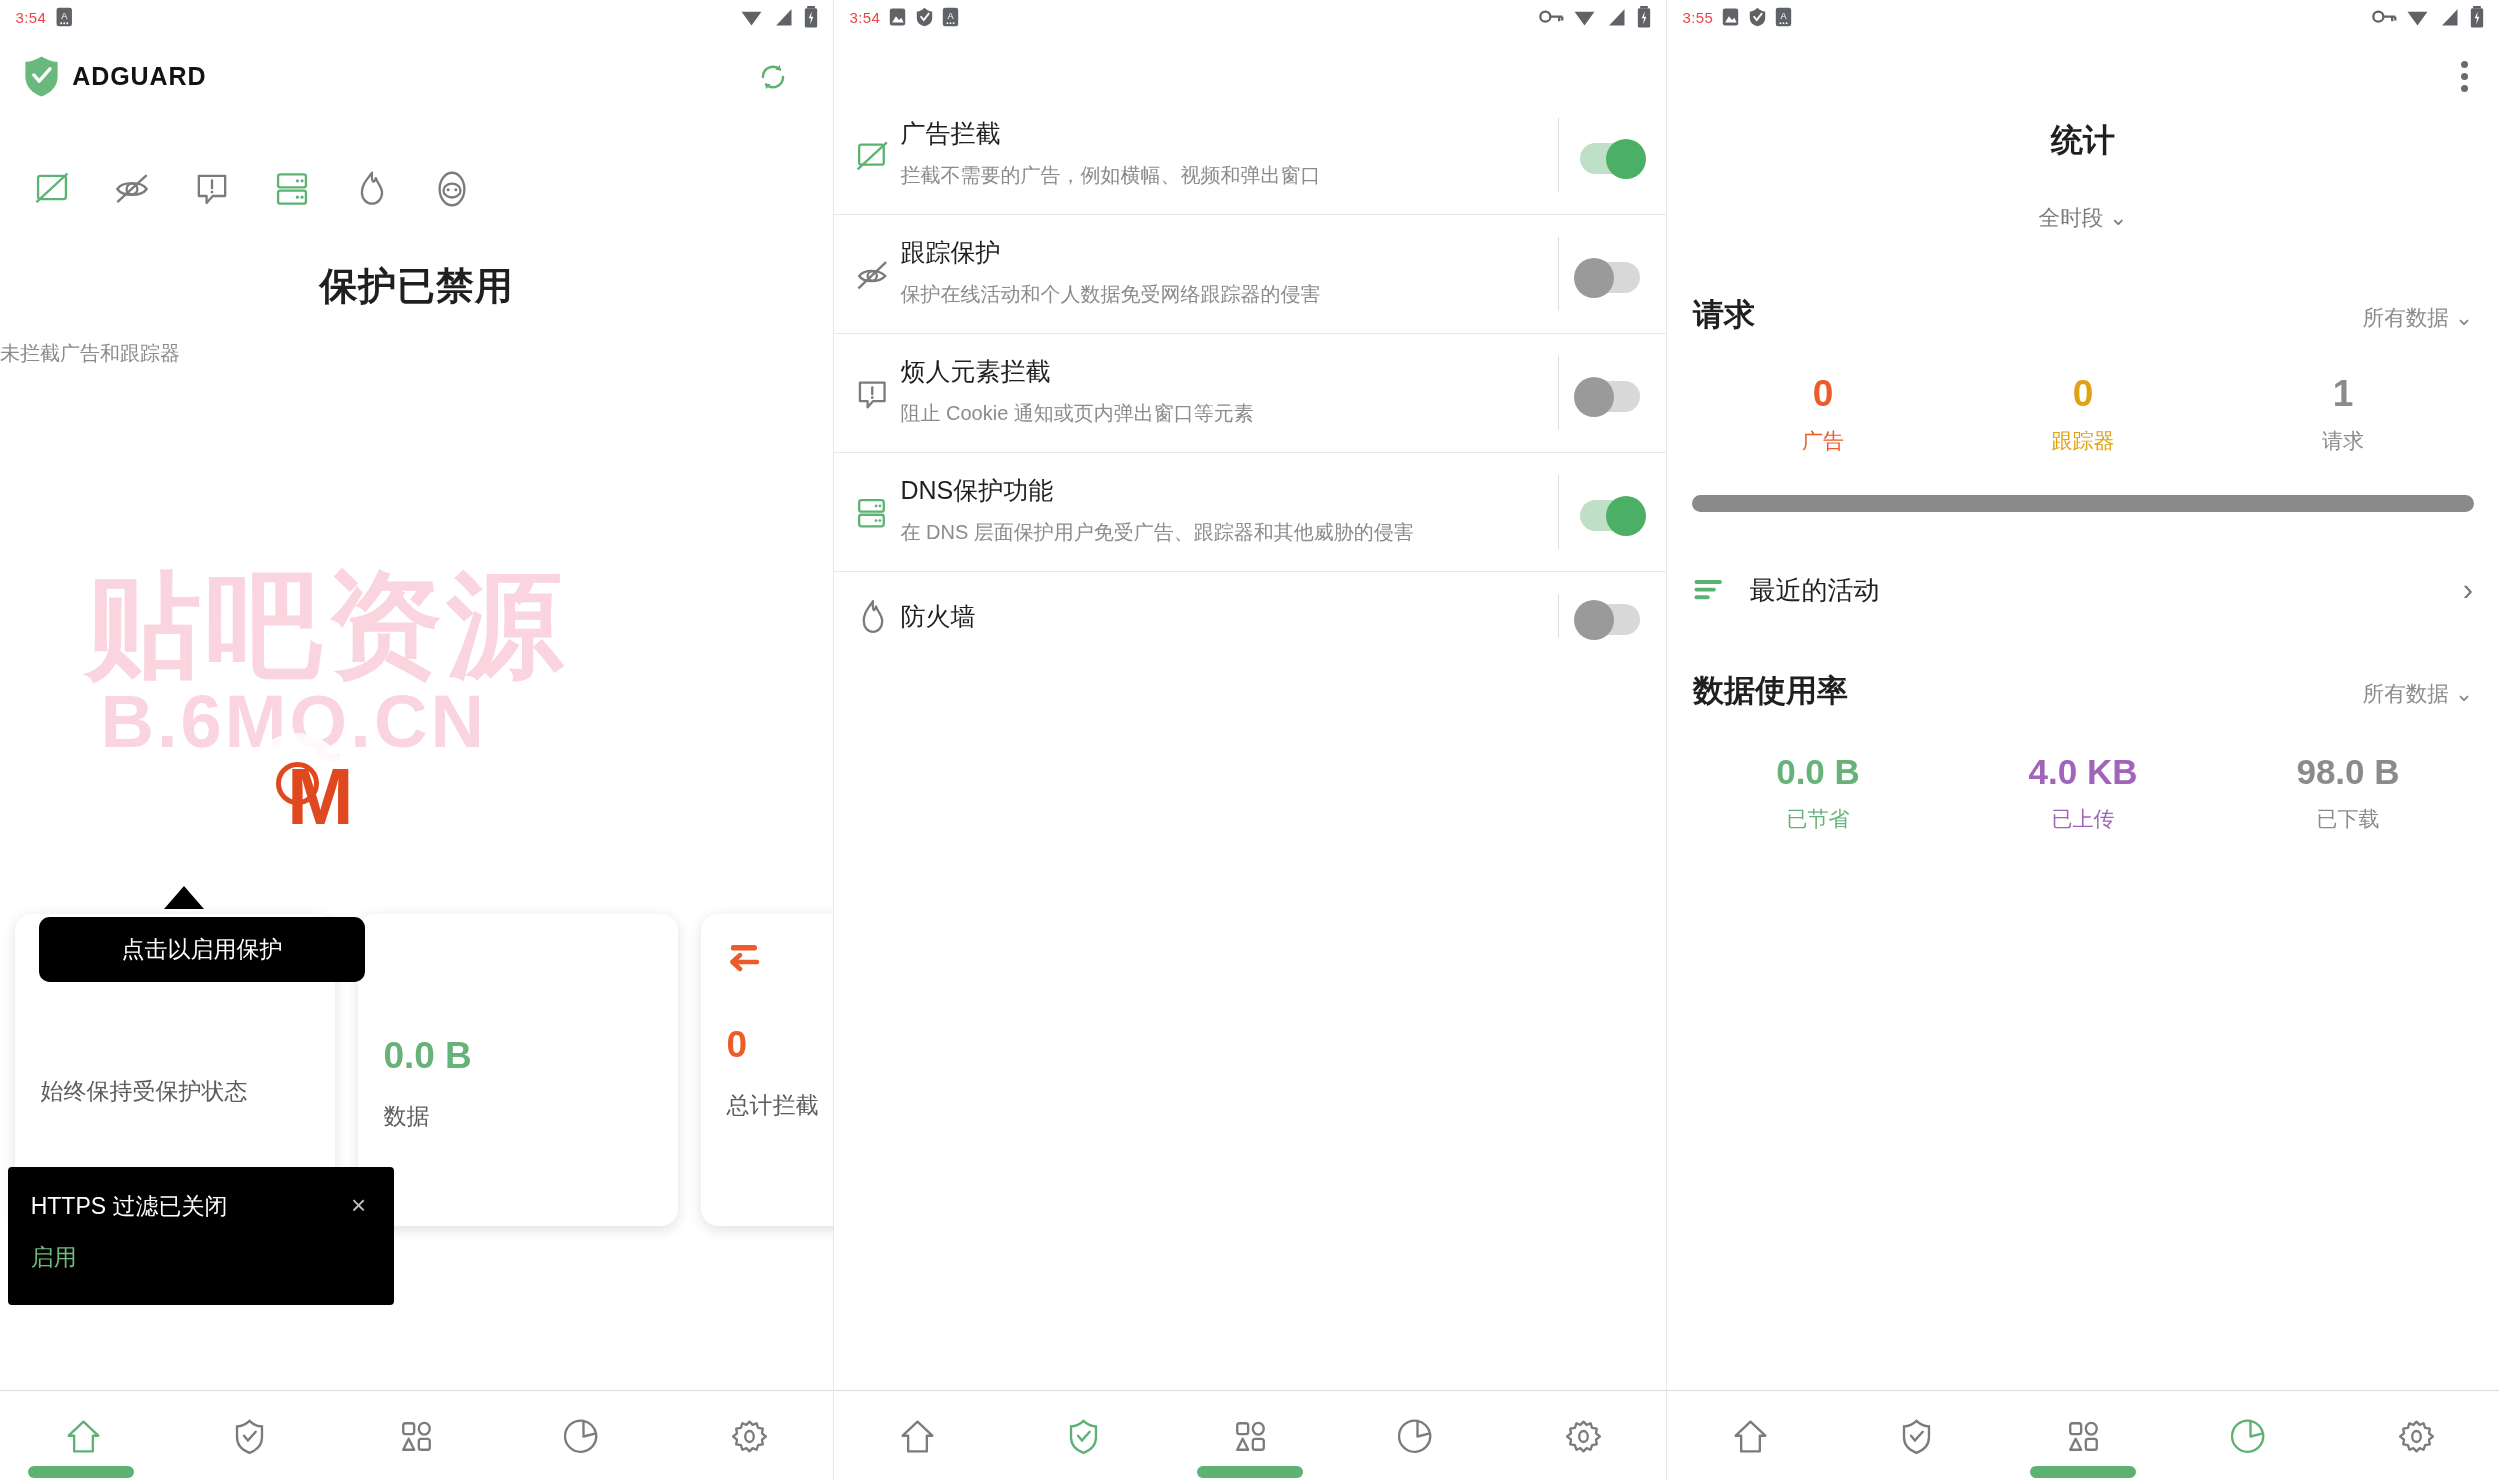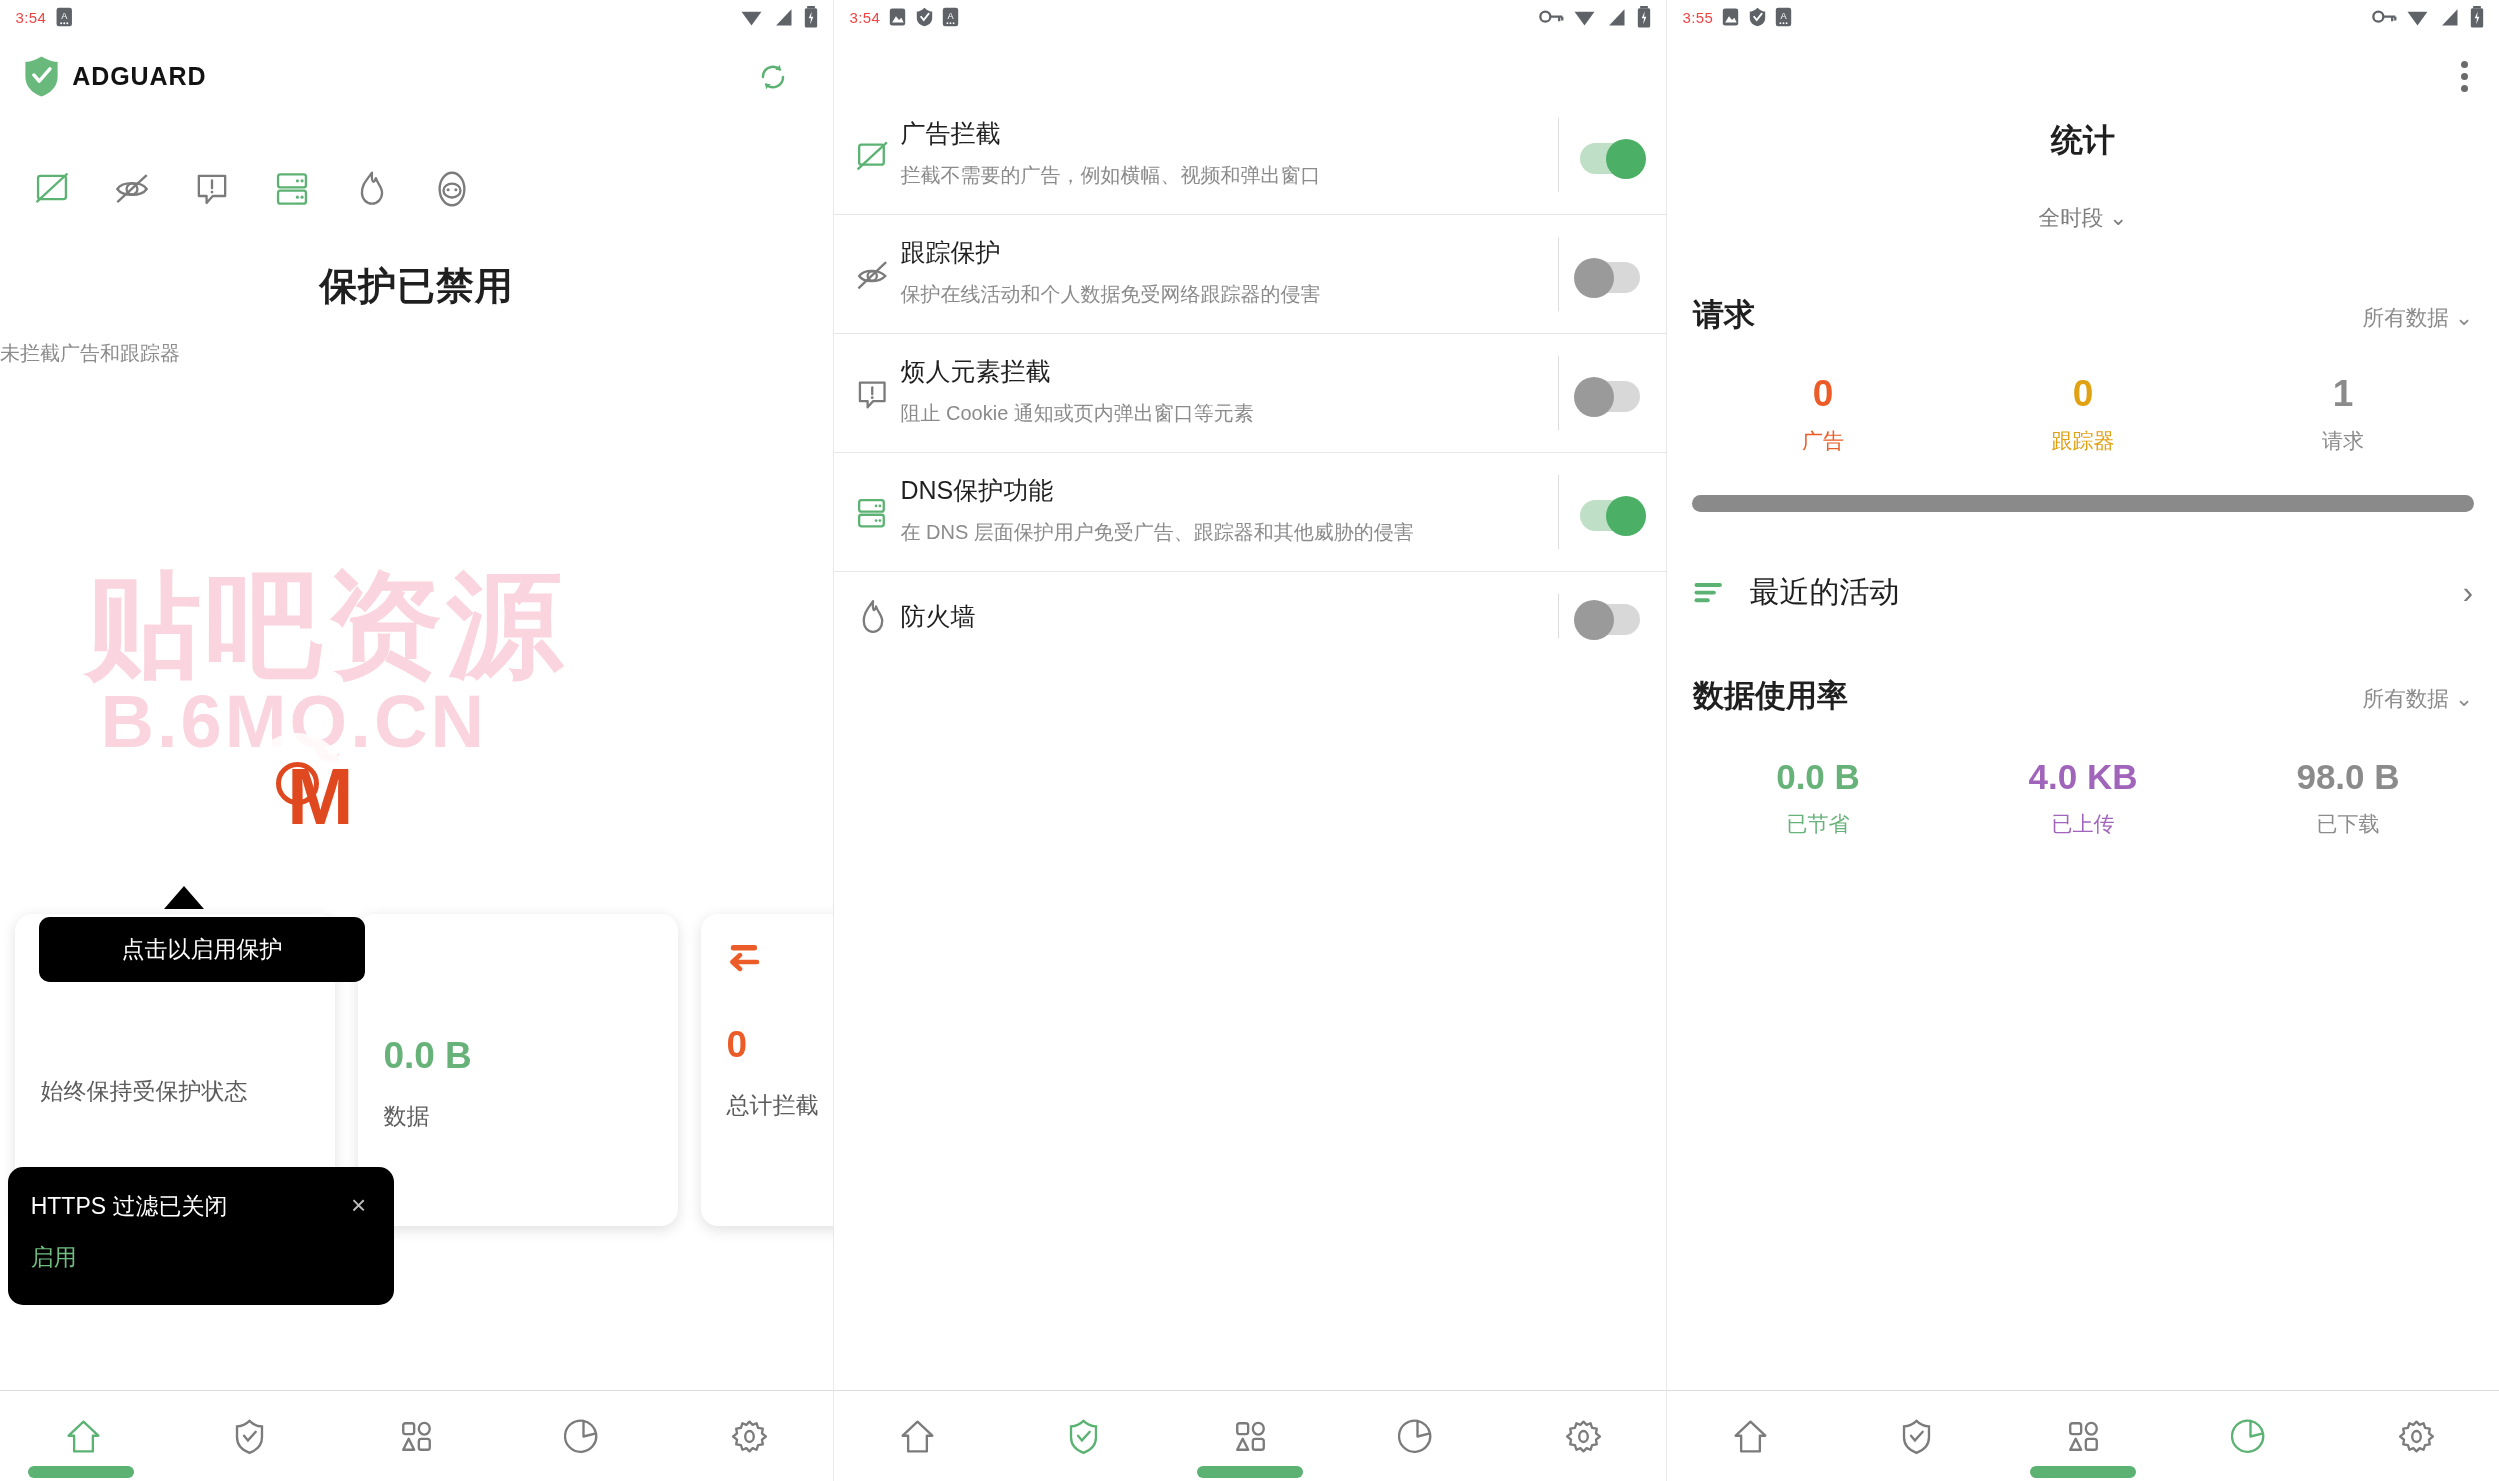--- a/index.html
+++ b/index.html
@@ -103,21 +103,21 @@
     font-size: 23px; text-align: center; z-index: 40;
   }
   .tooltip-arrow {
     position: absolute; left: 164px; top: 886px; z-index: 39;
     width: 0; height: 0; border-left: 20px solid transparent;
     border-right: 20px solid transparent; border-bottom: 23px solid #000;
   }
 
   .snackbar {
     position: absolute; left: 7.7px; top: 1167px; width: 386px;
-    background: #000; color:#fff; border-radius: 15px;
+    background: #000; color:#fff; border-radius: 4px;
     padding: 25px 23px 32px 23px; z-index: 50;
   }
   .snack-row { display: flex; align-items: flex-start; }
   .snack-title { font-size: 23px; flex: 1; line-height:1.3; }
   .snack-close { font-size: 26px; color: #bdbdbd; line-height: 1; padding: 0 4.6px; }
   .snack-action { color: #6fbd80; font-size: 23px; margin-top: 20px; }
 
   
   .page-title {
     text-align: center; font-size: 32px; font-weight: bold;
@@ -164,21 +164,21 @@
   .n-ads { color: #eb5c28; }
   .n-trk { color: #e0a113; }
   .n-req { color: #8b8b8b; }
   .stat-bar {
     margin: 40px 25px 0 25px; height: 17px;
     border-radius: 9.3px; background: #8a8a8a;
   }
   .recent {
     display:flex; align-items:center; padding: 0 26px; margin-top: 60px;
   }
-  .recent-label { flex:1; font-size: 30px; color: #1f1f1f; margin-left: 21.6px; }
+  .recent-label { flex:1; font-size: 26px; color: #1f1f1f; margin-left: 21.6px; }
   .chev { color: #7a7a7a; font-size: 31px; }
   .usage-nums { display: flex; margin-top: 40px; padding: 0 18.5px; }
   .u-col { flex:1; text-align:center; }
   .u-val { font-size: 35px; font-weight: bold; }
   .u-lbl { font-size: 21px; margin-top: 12.3px; }
   .u-saved { color: #67b279; }
   .u-up { color: #a065bb; }
   .u-down { color: #8b8b8b; }
 
   

